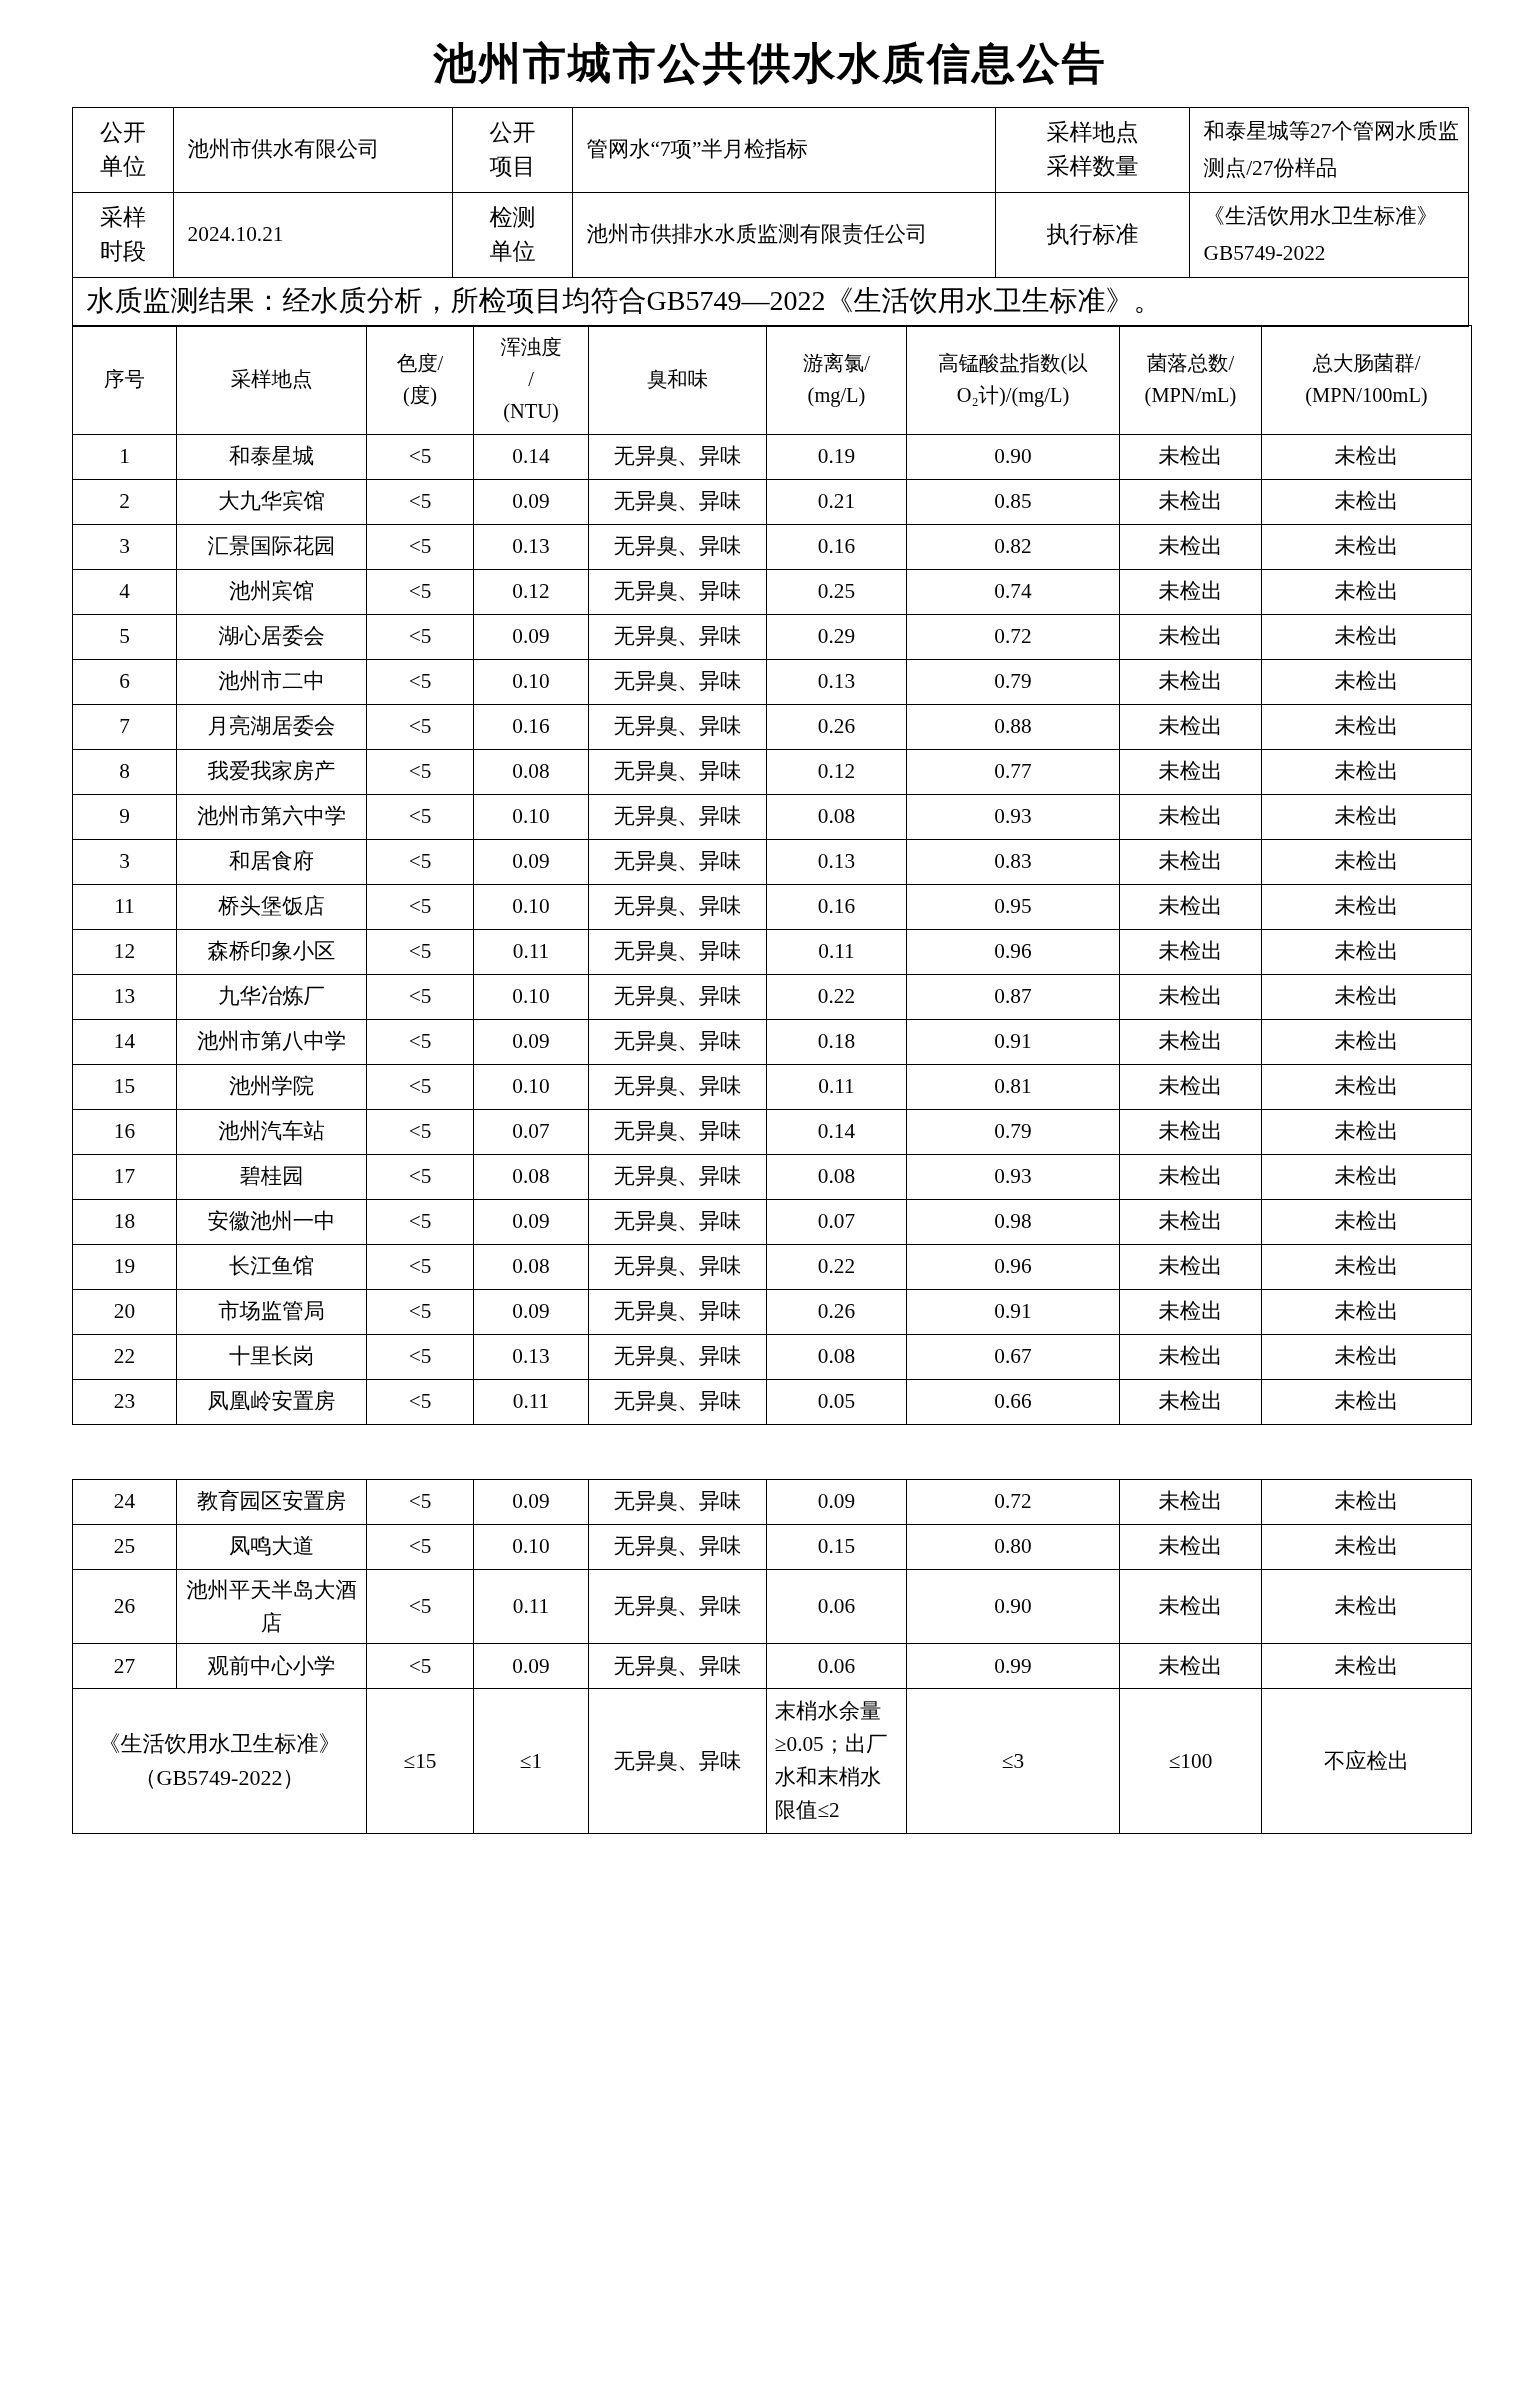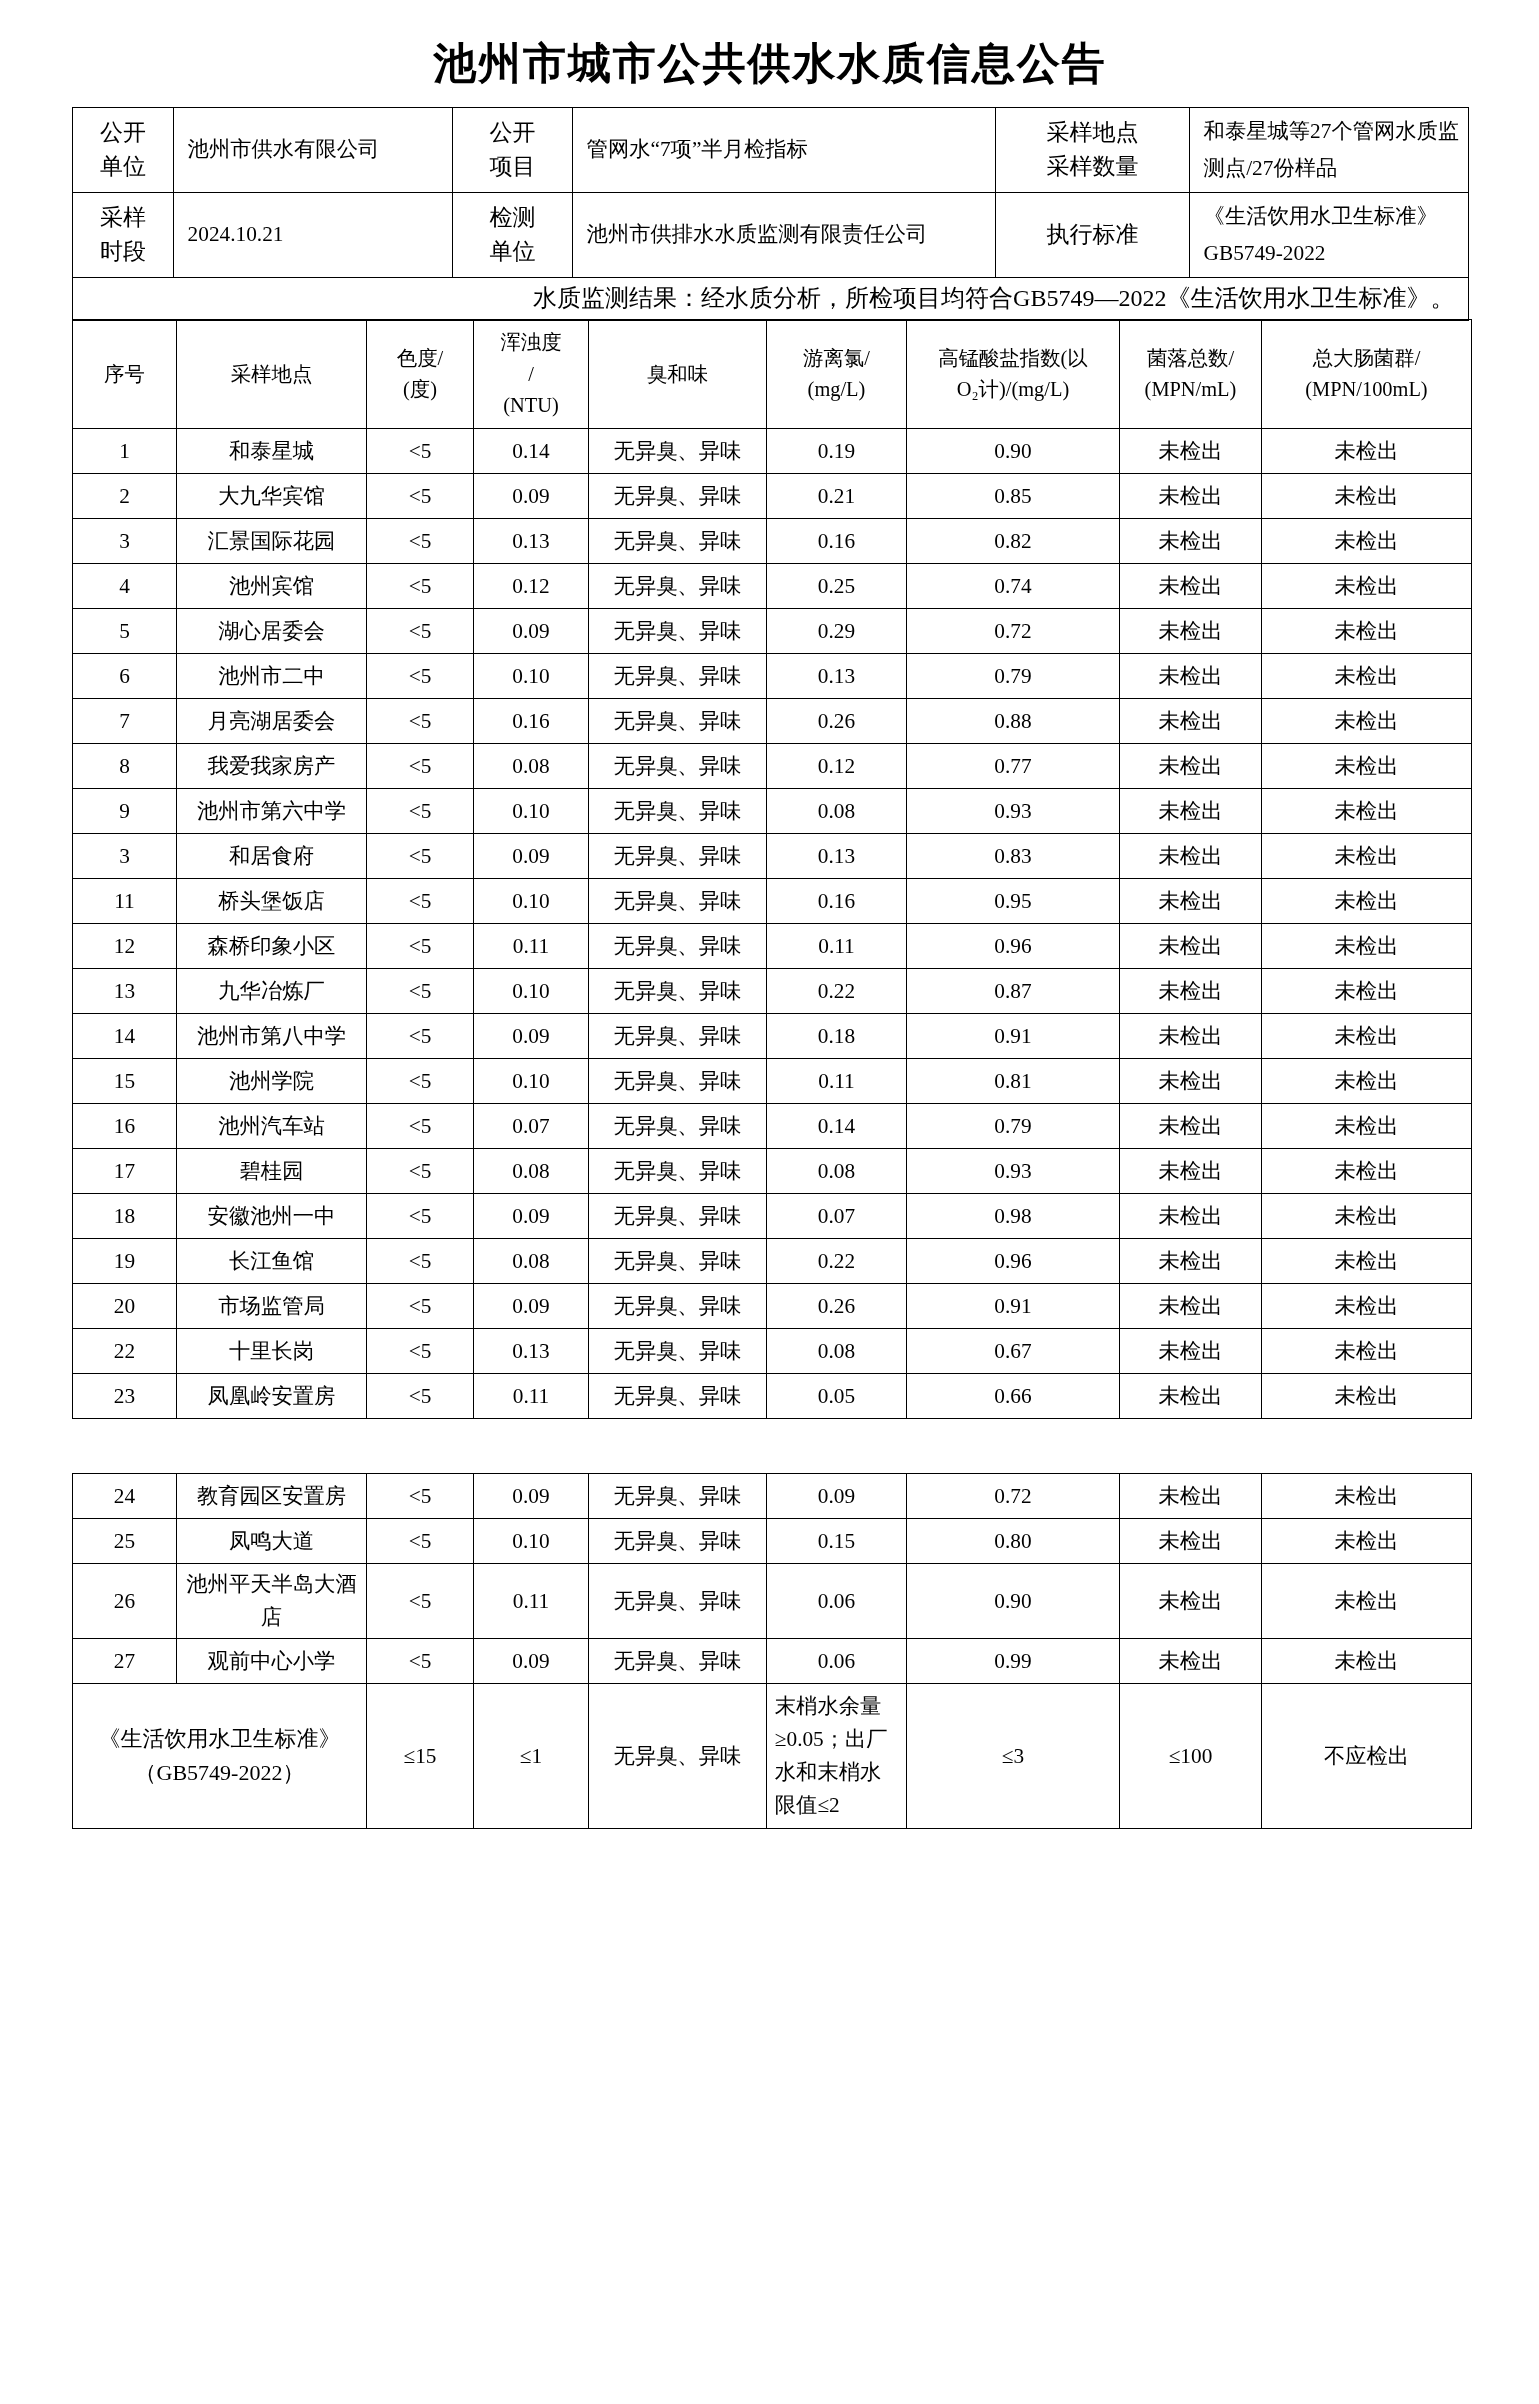--- a/index.html
+++ b/index.html
@@ -10,21 +10,21 @@
     margin: 0 0 13.6px 0; font-family: Liberation Sans, sans-serif;
   }
   .tbl { border-collapse: collapse; table-layout: fixed; width: 1397px; margin-left: 72px; }
   .tbl td, .tbl th { border: 1.9px solid #000; vertical-align: middle; box-sizing: border-box; }
   
   .info td { font-size: 23px; padding: 5.8px 7.8px; }
   .info td.lab { text-align: center; white-space: pre-line; line-height: 1.45; height: 80px; margin-top: 24px; }
   .info td.val { text-align: left; padding-left: 13.6px; font-size: 21.3px; line-height: 1.7; }
   .info td.ctr { }
   .info td.note-cell {
-    font-size: 24px; text-align: right; padding: 5.8px 13.6px; height: 43px; line-height: 1.3;
+    font-size: 28px; text-align: left; padding: 5.8px 13.6px; height: 43px; line-height: 1.3;
   }
   
   .main { margin-top: -1.9px; }
   .main th {
     font-weight: normal; font-size: 20.4px; white-space: pre-line; line-height: 1.55;
     height: 109px; padding: 3.9px 1.9px; text-align: center;
   }
   .main td {
     font-size: 21.3px; text-align: center; padding: 3.9px 5.8px; height: 45px; line-height: 1.55;
   }

